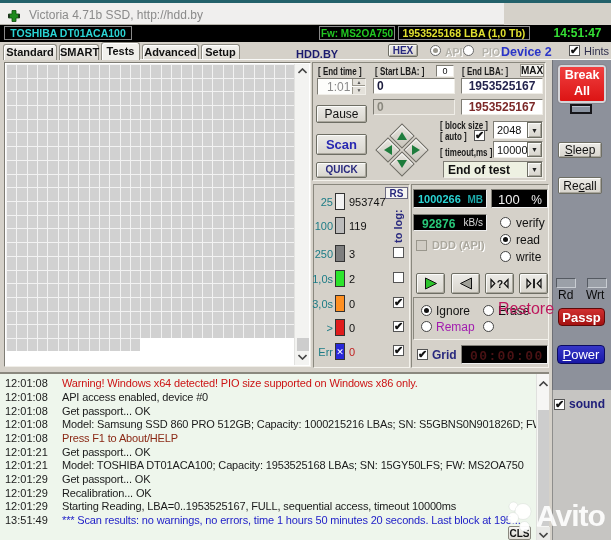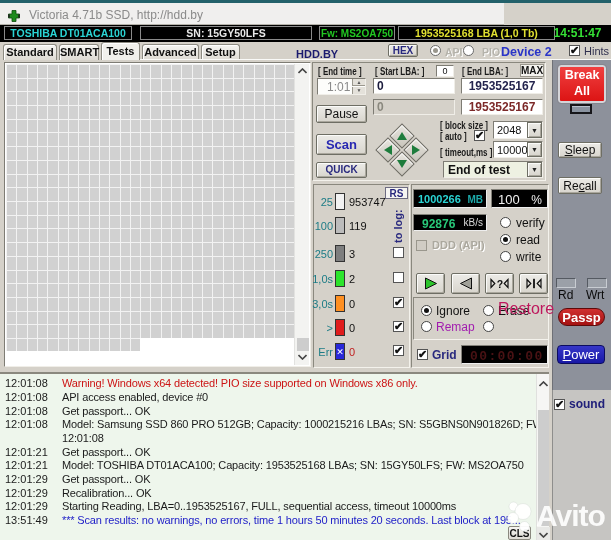--- a/index.html
+++ b/index.html
@@ -23,23 +23,22 @@
   <svg class="abs" style="left:8px;top:7px;" width="12" height="12" viewBox="0 0 12 12">
       <path d="M4 0.5h4v3.5h3.5v4H8v3.5H4V8H0.5V4H4z" fill="#1e8a1e" stroke="#0b4d0b" stroke-width="0.8"></path>
       <rect x="0.2" y="4.4" width="1.6" height="3.2" fill="#222"></rect>
       <rect x="10.2" y="4.4" width="1.6" height="3.2" fill="#222"></rect>
     </svg>
   <div class="abs" style="left:29px;top:5px;font-size:12px;color:#8a8a8a;">Victoria 4.71b SSD, http://hdd.by</div>
 </div>
 
 <div class="abs" style="left:0;top:25px;width:611px;height:17px;background:#000;">
   <div class="abs" style="left:4px;top:1px;width:128px;height:14px;border:1px solid #8a8a8a;color:#2ad4d4;font-size:10.5px;font-weight:bold;text-align:center;line-height:13px;">TOSHIBA DT01ACA100</div>
-  <div class="abs" style="left:140px;top:1px;width:172px;height:14px;border:1px solid #8a8a8a;color:#e8e8e8;font-size:10.5px;font-weight:bold;text-align:center;line-height:13px;">SN: 15GY50LFS</div>
   <div class="abs" style="left:319px;top:1px;width:76px;height:14px;border:1px solid #8a8a8a;color:#22c822;font-size:10px;font-weight:bold;text-align:center;line-height:13px;white-space:nowrap;">Fw: MS2OA750</div>
-  <div class="abs" style="left:398px;top:1px;width:157px;height:14px;border:1px solid #8a8a8a;color:#e0e030;font-size:10.5px;font-weight:bold;text-align:center;line-height:13px;">1953525168 LBA (1,0 Tb)</div>
+  <div class="abs" style="left:398px;top:1px;width:132px;height:14px;border:1px solid #8a8a8a;color:#e0e030;font-size:10.5px;font-weight:bold;text-align:center;line-height:13px;">1953525168 LBA (1,0 Tb)</div>
   <div class="abs" style="left:552px;top:1px;width:51px;height:14px;color:#35e035;font-size:12px;font-weight:bold;text-align:center;line-height:14px;">14:51:47</div>
 </div>
 
 <div class="abs" style="left:0;top:42px;width:611px;height:18px;background:#d5d1c9;">
   <div class="abs tab" style="left:3px;top:2px;width:54px;">Standard</div>
   <div class="abs tab" style="left:59px;top:2px;width:40px;">SMART</div>
   <div class="abs tab active" style="left:101px;top:0px;width:39px;">Tests</div>
   <div class="abs tab" style="left:142px;top:2px;width:57px;">Advanced</div>
   <div class="abs tab" style="left:201px;top:2px;width:39px;">Setup</div>
   <div class="abs" style="left:296px;top:6px;font-size:11px;font-weight:bold;color:#1a1a6e;">HDD.BY</div>
@@ -86,21 +85,21 @@
 <div class="abs" style="left:552px;top:60px;width:59px;height:330px;background:#8d919b;border-left:1px solid #6e7076;"></div>
 <div class="abs" style="left:552px;top:390px;width:59px;height:150px;background:#c6c5c2;border-left:1px solid #8e8e8c;"></div>
 <div class="abs" style="left:558px;top:65px;width:48px;height:38px;background:linear-gradient(#f04040,#dc1414);border:2px solid #d4d4d8;outline:1px solid #86868e;border-radius:3px;color:#fff;font-weight:bold;font-size:12.5px;text-align:center;line-height:16px;">Break<br>All</div>
 <div class="abs" style="left:570px;top:104px;width:22px;height:10px;background:#8a93a0;border:2px solid #16161a;box-shadow:inset 0 1px 0 #b8c0cc;"></div>
 <div class="abs raised" style="left:558px;top:142px;width:44px;height:16px;font-size:12px;text-align:center;line-height:15px;color:#111;"><span style="text-decoration:underline;">S</span>leep</div>
 <div class="abs raised" style="left:558px;top:177px;width:44px;height:17px;font-size:12px;text-align:center;line-height:16px;color:#111;">Re<span style="text-decoration:underline;">c</span>all</div>
 <div class="abs" style="left:556px;top:278px;width:20px;height:10px;background:#9ba0a8;border:1px solid #555a62;border-bottom-color:#c8ccd2;border-right-color:#c8ccd2;"></div>
 <div class="abs" style="left:587px;top:278px;width:20px;height:10px;background:#9ba0a8;border:1px solid #555a62;border-bottom-color:#c8ccd2;border-right-color:#c8ccd2;"></div>
 <div class="abs" style="left:558px;top:288px;font-size:12px;color:#0a0a0a;">Rd</div>
 <div class="abs" style="left:586px;top:288px;font-size:12px;color:#0a0a0a;">Wrt</div>
-<div class="abs" style="left:558px;top:308px;width:47px;height:18px;background:linear-gradient(#d03030,#a51212);border:1px solid #5e0a0a;border-radius:9px;color:#fff;font-weight:bold;font-size:13px;text-align:center;line-height:17px;">Passp</div>
+<div class="abs" style="left:558px;top:308px;width:47px;height:18px;background:linear-gradient(#d03030,#a51212);border:1px solid #5e0a0a;border-radius:4px;color:#fff;font-weight:bold;font-size:13px;text-align:center;line-height:17px;">Passp</div>
 <div class="abs" style="left:557px;top:345px;width:48px;height:19px;background:linear-gradient(#3636c8,#1818a6);border:1px solid #0c0c60;border-radius:4px;color:#fff;font-size:13px;text-align:center;line-height:18px;"><span style="text-decoration:underline;">P</span>ower</div>
 <div class="cb chk" style="left:554px;top:399px;"></div>
 <div class="abs" style="left:569px;top:397px;font-size:12px;font-weight:bold;color:#20207a;">sound</div>
 
 <div class="abs" style="left:312px;top:62px;width:234px;height:119px;border:1px solid #8a887e;border-bottom-color:#f4f2ec;border-right-color:#f4f2ec;"></div>
 <div class="abs" style="left:411px;top:184px;width:138px;height:184px;border:1px solid #8a887e;border-bottom-color:#f4f2ec;border-right-color:#f4f2ec;"></div>
 
 <div class="abs lbl" style="left:318px;top:66px;">[ End time ]</div>
 <div class="abs lbl" style="left:375px;top:66px;">[ Start LBA: ]</div>
 <div class="abs field" style="left:436px;top:65px;width:18px;height:12px;font-size:9px;text-align:center;line-height:10px;color:#111;">0</div>
@@ -280,20 +279,21 @@
   <div class="logline" style="top:31px;">
       <span class="ts">12:01:08</span>
       <span>Get passport... OK</span>
     </div>
   <div class="logline" style="top:44px;">
       <span class="ts">12:01:08</span>
       <span>Model: Samsung SSD 860 PRO 512GB; Capacity: 1000215216 LBAs; SN: S5GBNS0N901826D; FW...</span>
     </div>
   <div class="logline" style="top:58px;">
       <span class="ts">12:01:08</span>
+      <span style="color:#8a2814;">Press F1 to About/HELP</span>
     </div>
   <div class="logline" style="top:72px;">
       <span class="ts">12:01:21</span>
       <span>Get passport... OK</span>
     </div>
   <div class="logline" style="top:85px;">
       <span class="ts">12:01:21</span>
       <span>Model: TOSHIBA DT01ACA100; Capacity: 1953525168 LBAs; SN: 15GY50LFS; FW: MS2OA750</span>
     </div>
   <div class="logline" style="top:99px;">

